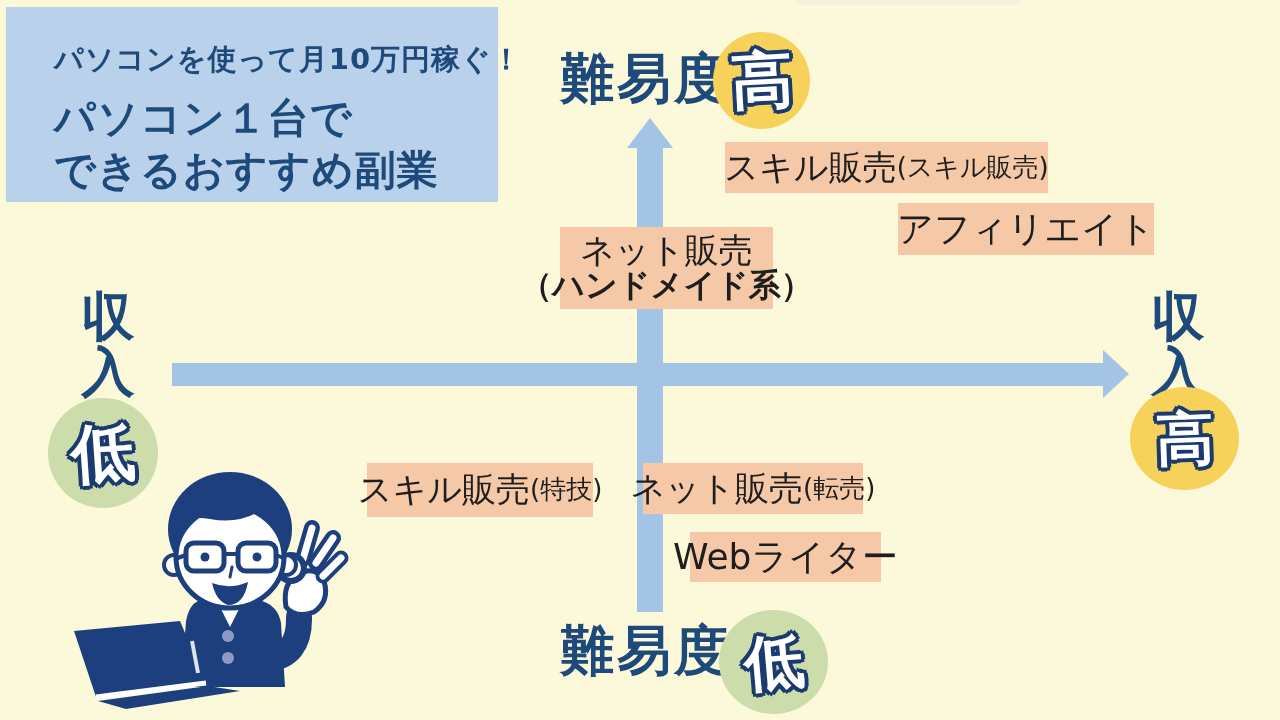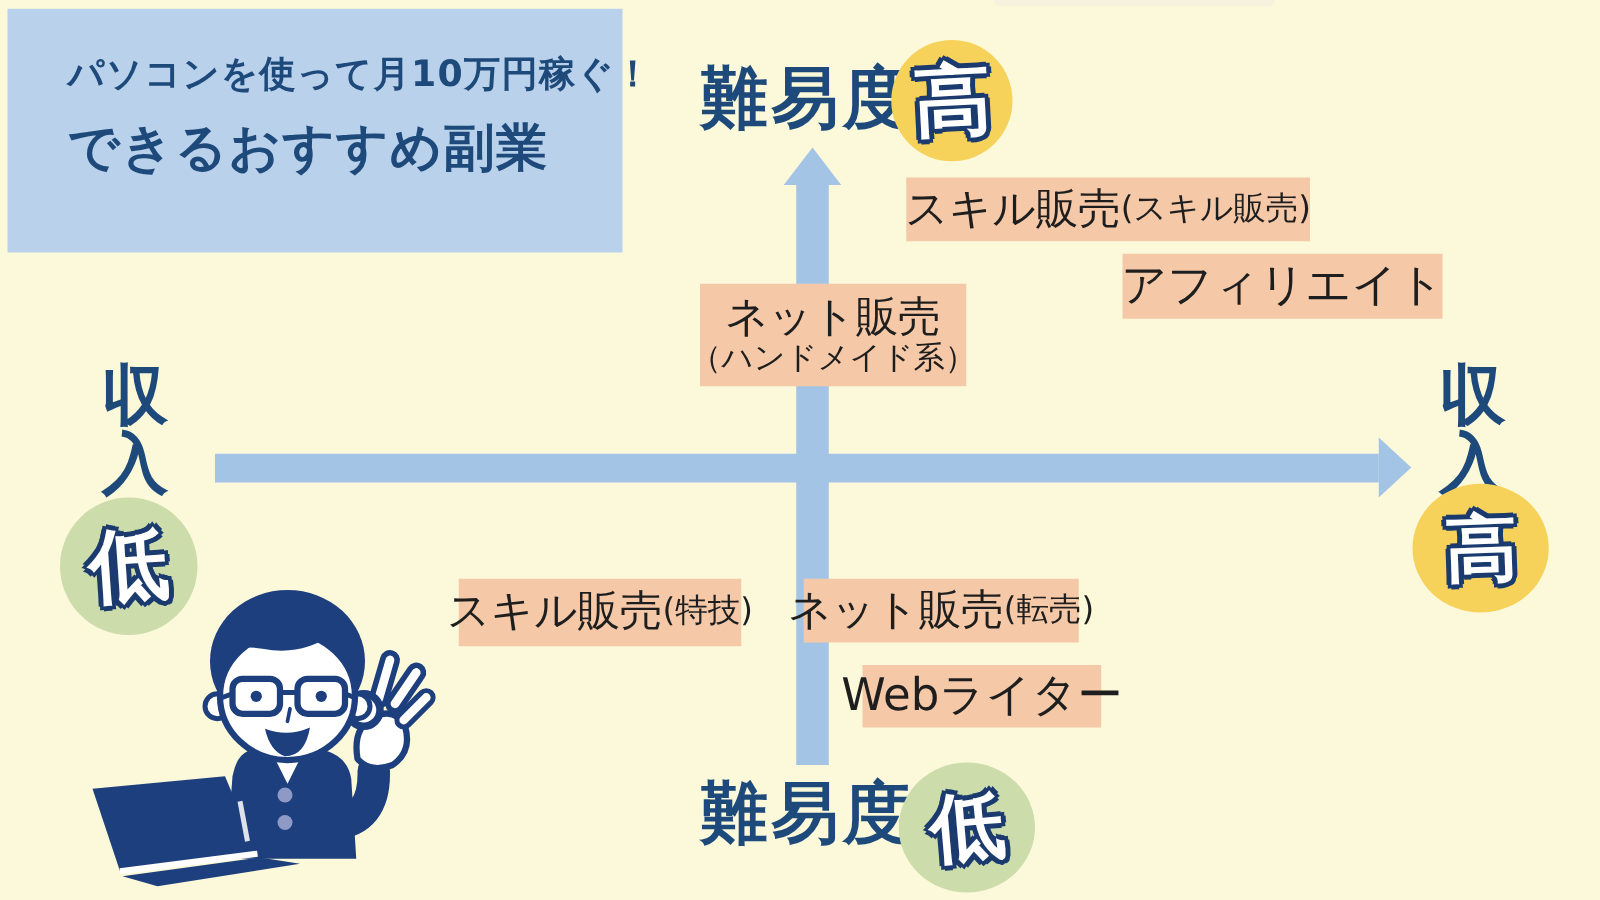--- a/index.html
+++ b/index.html
@@ -76,36 +76,37 @@
   .item {
     position:absolute; background:var(--item-bg,#F5C9A7); color:var(--item-text,#1E1E1E);
     display:flex; align-items:center; justify-content:center;
     white-space:nowrap; font-size:34px; line-height:1.05; box-sizing:border-box;
   }
   .item .sub { font-size:26px; }
   .item-skill-business { left:725px; top:142px; width:323px; height:51px; }
   .item-affiliate      { left:898px; top:203px; width:256px; height:52px; font-size:36px; }
   .item-video-edit     { left:862px; top:264px; width:166px; height:52px; font-size:36px; }
   .item-net-handmade   { left:560px; top:227px; width:213px; height:82px; flex-direction:column; z-index:3; }
-  .item-net-handmade .sub { font-size:25px; }
+  .item-net-handmade .sub { font-size:32px;font-weight:bold; }
   .item-skill-tokugi   { left:367px; top:463px; width:226px; height:54px; }
   .item-net-tenbai     { left:643px; top:463px; width:220px; height:51px; }
   .item-web-writer     { left:690px; top:532px; width:191px; height:50px; font-size:36px; }
 
   .illustration { position:absolute; left:60px; top:455px; width:300px; height:265px; }
 </style>
 </head>
 <body>
 
 <div class="stage">
 
   <div class="top-strip"></div>
 
   <div class="title-card">
     <div class="subtitle">パソコンを使って月10万円稼ぐ！</div>
+    <div class="title-line">パソコン１台で</div>
     <div class="title-line">できるおすすめ副業</div>
   </div>
 
   <div class="axis v-shaft"></div>
   <div class="v-head"></div>
   <div class="axis h-shaft"></div>
   <div class="h-head"></div>
 
   <div class="axis-word diff-top">難易度</div>
   <div class="badge yellow badge-top">

